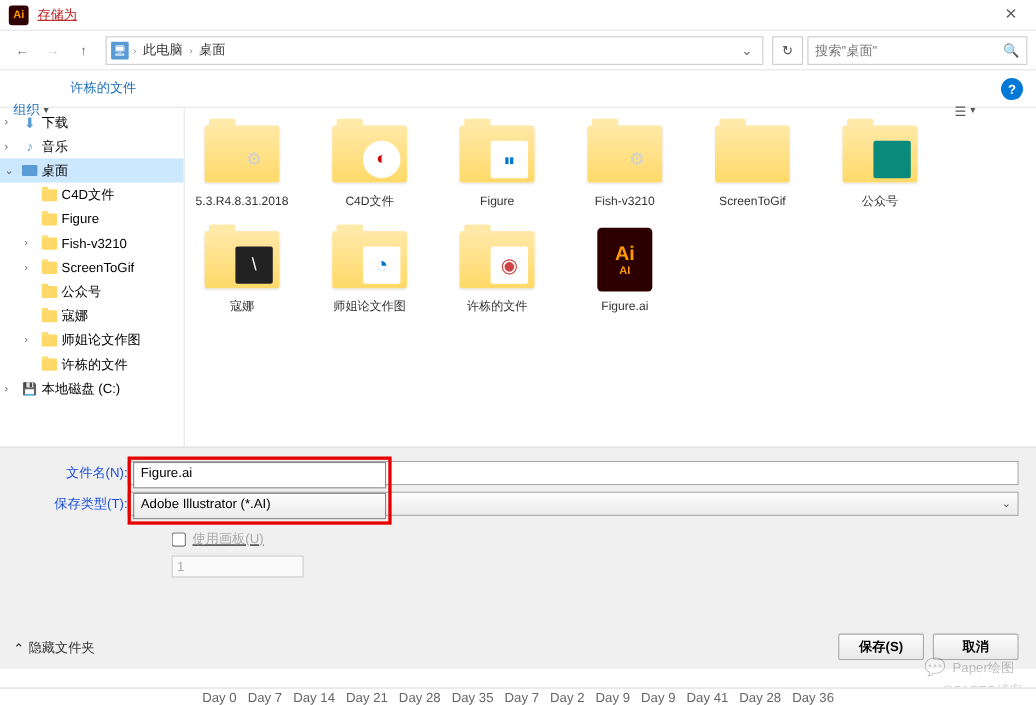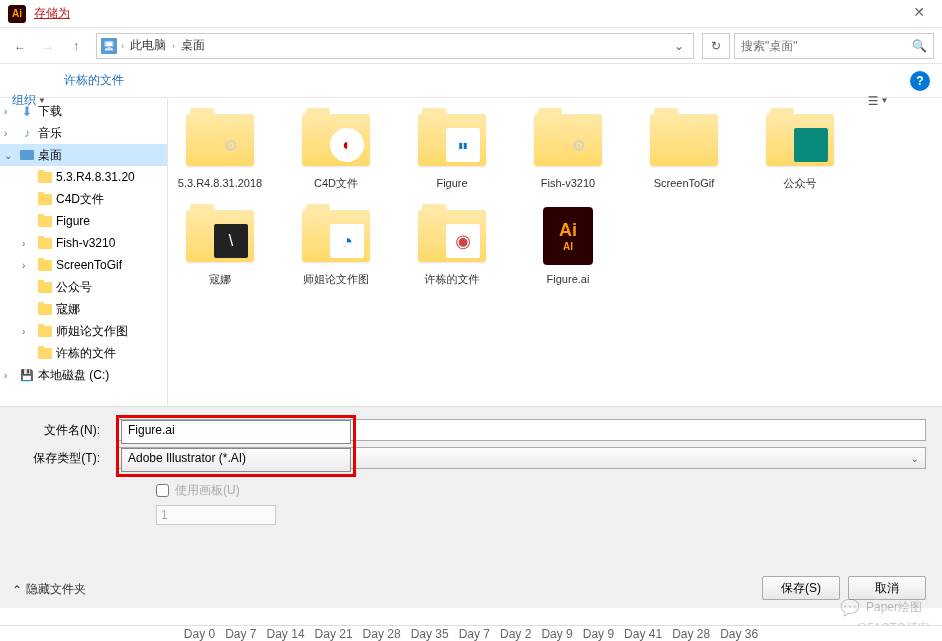--- a/index.html
+++ b/index.html
@@ -52,35 +52,35 @@
     .folder-thumb::before { content: ''; position: absolute; top: -6px; left: 4px; width: 24px; height: 8px; background: #ffe9a8; border-radius: 2px 2px 0 0; }
     .folder-overlay { position: absolute; bottom: 4px; right: 6px; width: 34px; height: 34px; border-radius: 2px; display: flex; align-items: center; justify-content: center; font-size: 16px; }
     .folder-overlay.gear { color: #d0d0d0; }
     .file-label { font-size: 11px; color: #333; line-height: 1.3; word-break: break-all; }
     .ai-file { width: 50px; height: 58px; background: #2d0000; border-radius: 4px; display: flex; flex-direction: column; align-items: center; justify-content: center; color: #ff9a00; }
     .ai-file .big { font-size: 18px; font-weight: bold; }
     .ai-file .small { font-size: 10px; font-weight: bold; }
     
     .bottom-panel { background: #f0f0f0; border-top: 1px solid #ddd; padding: 12px 16px 10px; height: 202px; position: relative; }
     .form-row { display: flex; align-items: center; margin-bottom: 6px; }
-    .form-label { width: 100px; text-align: right; padding-right: 16px; color: #000000; }
+    .form-label { width: 100px; text-align: right; padding-right: 0; color: #1d4ed8; }
     .highlight-box { border: 3px solid #e60000; padding: 2px; }
     .form-input { flex: 1; height: 22px; border: 1px solid #aaa; background: white; padding: 0 6px; font-size: 12px; }
     .form-select { flex: 1; height: 22px; border: 1px solid #aaa; background: linear-gradient(#fdfdfd, #ebebeb); padding: 0 6px; font-size: 12px; display: flex; align-items: center; justify-content: space-between; }
     .select-chev { color: #555; font-size: 10px; }
     
-    .options-block { margin-left: 140px; margin-top: 10px; }
+    .options-block { margin-left: 140px; margin-top: 10px; text-decoration: underline; }
     .opt-row { display: flex; align-items: center; height: 22px; gap: 6px; color: #888; }
     .opt-row input[type="checkbox"], .opt-row input[type="radio"] { cursor: pointer; }
     .opt-row .disabled { color: #aaa; }
     .opt-range { width: 120px; height: 20px; border: 1px solid #ccc; background: #fafafa; padding: 0 4px; color: #aaa; margin-top: 4px; }
     
     .hide-link { position: absolute; left: 12px; bottom: 10px; display: flex; align-items: center; gap: 4px; color: #333; cursor: pointer; }
     .dialog-buttons { position: absolute; right: 16px; bottom: 8px; display: flex; gap: 8px; }
-    .dlg-btn { min-width: 78px; height: 24px; border: 1px solid #aaa; background: linear-gradient(#fdfdfd, #e8e8e8); border-radius: 2px; cursor: pointer; display: flex; align-items: center; justify-content: center; }
+    .dlg-btn { min-width: 78px; height: 24px; border: 1px solid #aaa; background: linear-gradient(#fdfdfd, #e8e8e8); border-radius: 2px; cursor: pointer; display: flex; align-items: center; justify-content: center; font-weight: bold; }
     
     .watermark { position: absolute; right: 20px; bottom: 24px; color: rgba(0,0,0,0.25); font-size: 20px; pointer-events: none; display:flex; align-items:center; gap:6px; }
     .watermark2 { position: absolute; right: 12px; bottom: 4px; color: rgba(0,0,0,0.2); font-size: 12px; pointer-events: none; }
     
     .bottom-days { position: absolute; bottom: 0; left: 0; right: 0; height: 16px; background: #fff; border-top: 1px solid #ddd; display: flex; justify-content: center; gap: 2px; font-size: 9px; color: #666; align-items: center; }
     .bottom-days span { padding: 0 4px; text-align: center; }
   </style>
 </head>
 <body>
 
@@ -132,27 +132,20 @@
         <span class="tree-chev">›</span>
         <span class="tree-icon music-ico">♪</span>
         <span>音乐</span>
       </div>
       <div class="tree-item indent-0 selected">
         <span class="tree-chev">⌄</span>
         <span class="tree-icon">
           <span class="desktop-ico"></span>
         </span>
         <span>桌面</span>
-      </div>
-      <div class="tree-item indent-1">
-        <span class="tree-chev">&nbsp;</span>
-        <span class="tree-icon">
-          <span class="folder-ico"></span>
-        </span>
-        <span>5.3.R4.8.31.20</span>
       </div>
       <div class="tree-item indent-1">
         <span class="tree-chev">&nbsp;</span>
         <span class="tree-icon">
           <span class="folder-ico"></span>
         </span>
         <span>C4D文件</span>
       </div>
       <div class="tree-item indent-1">
         <span class="tree-chev">&nbsp;</span>

